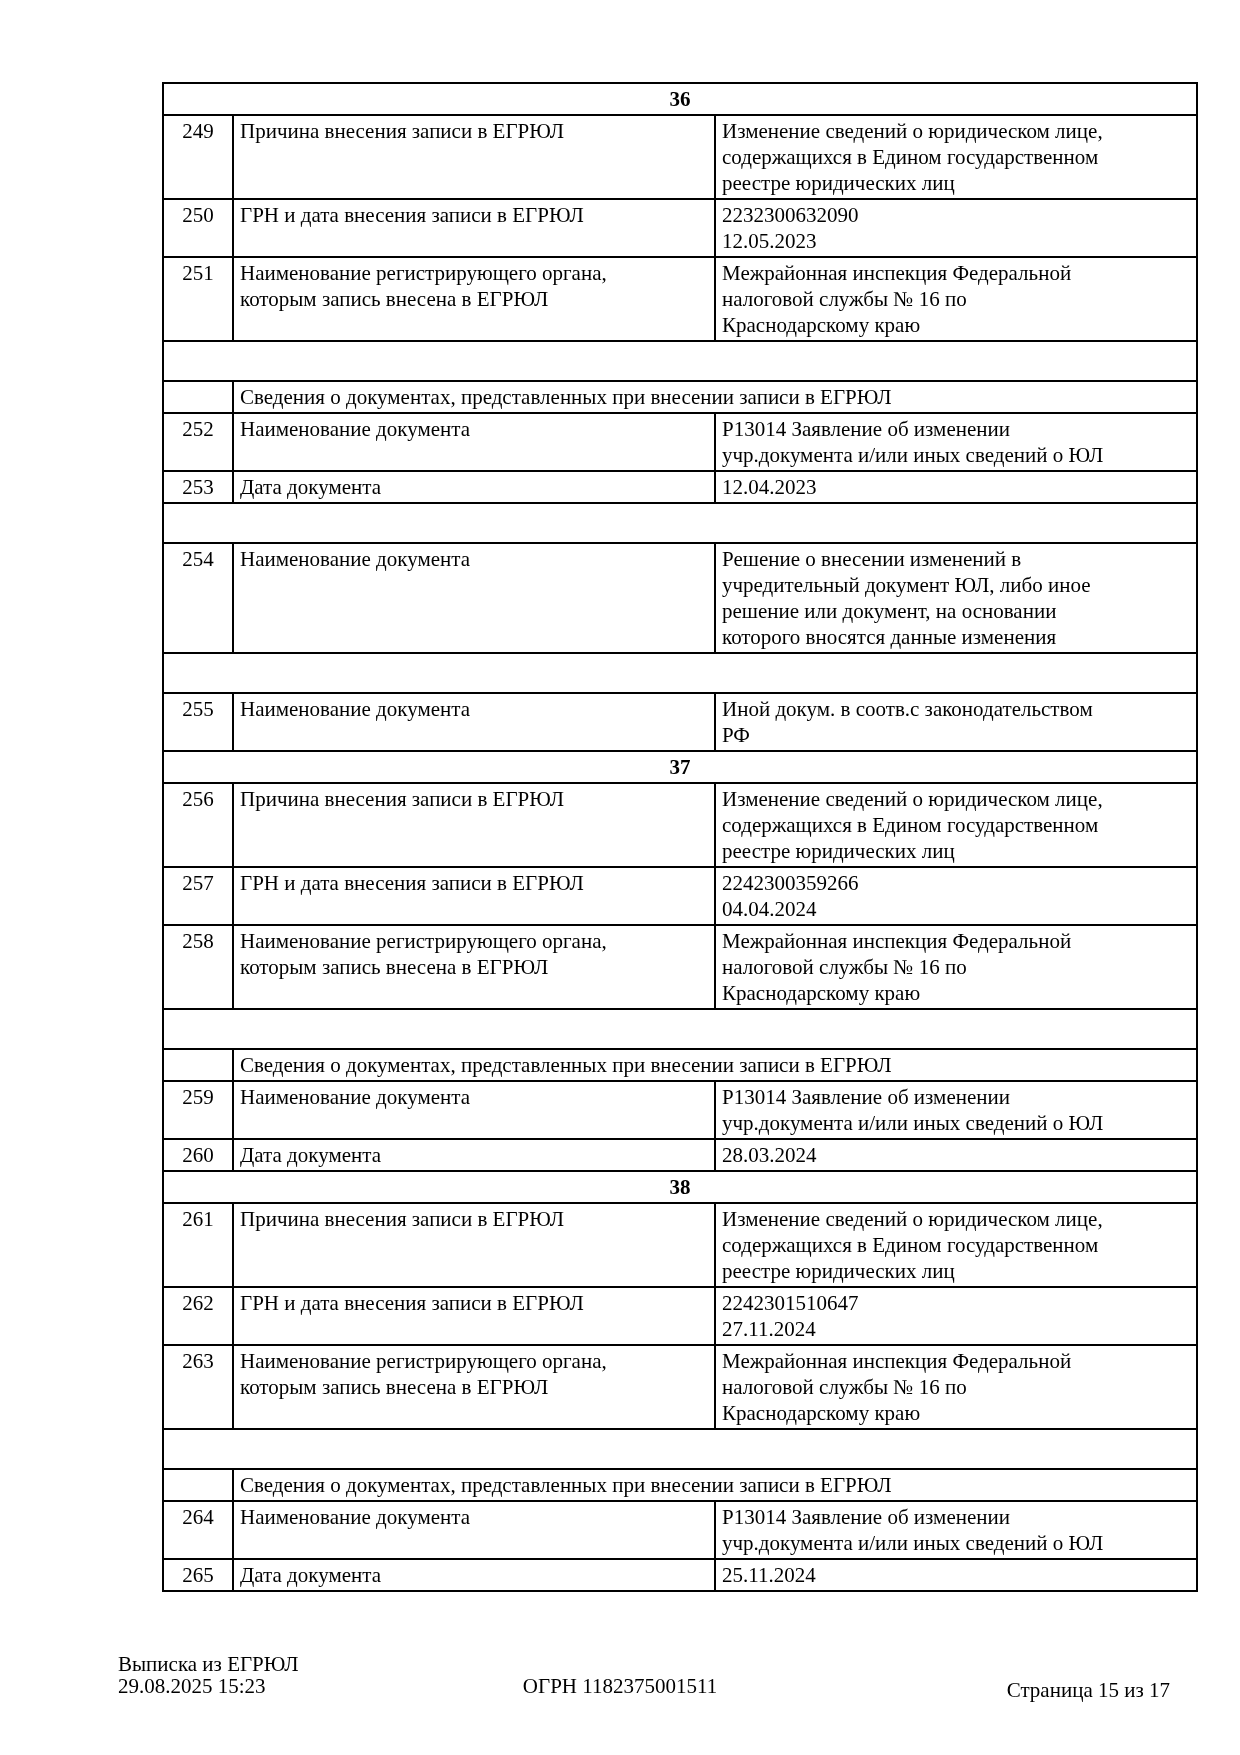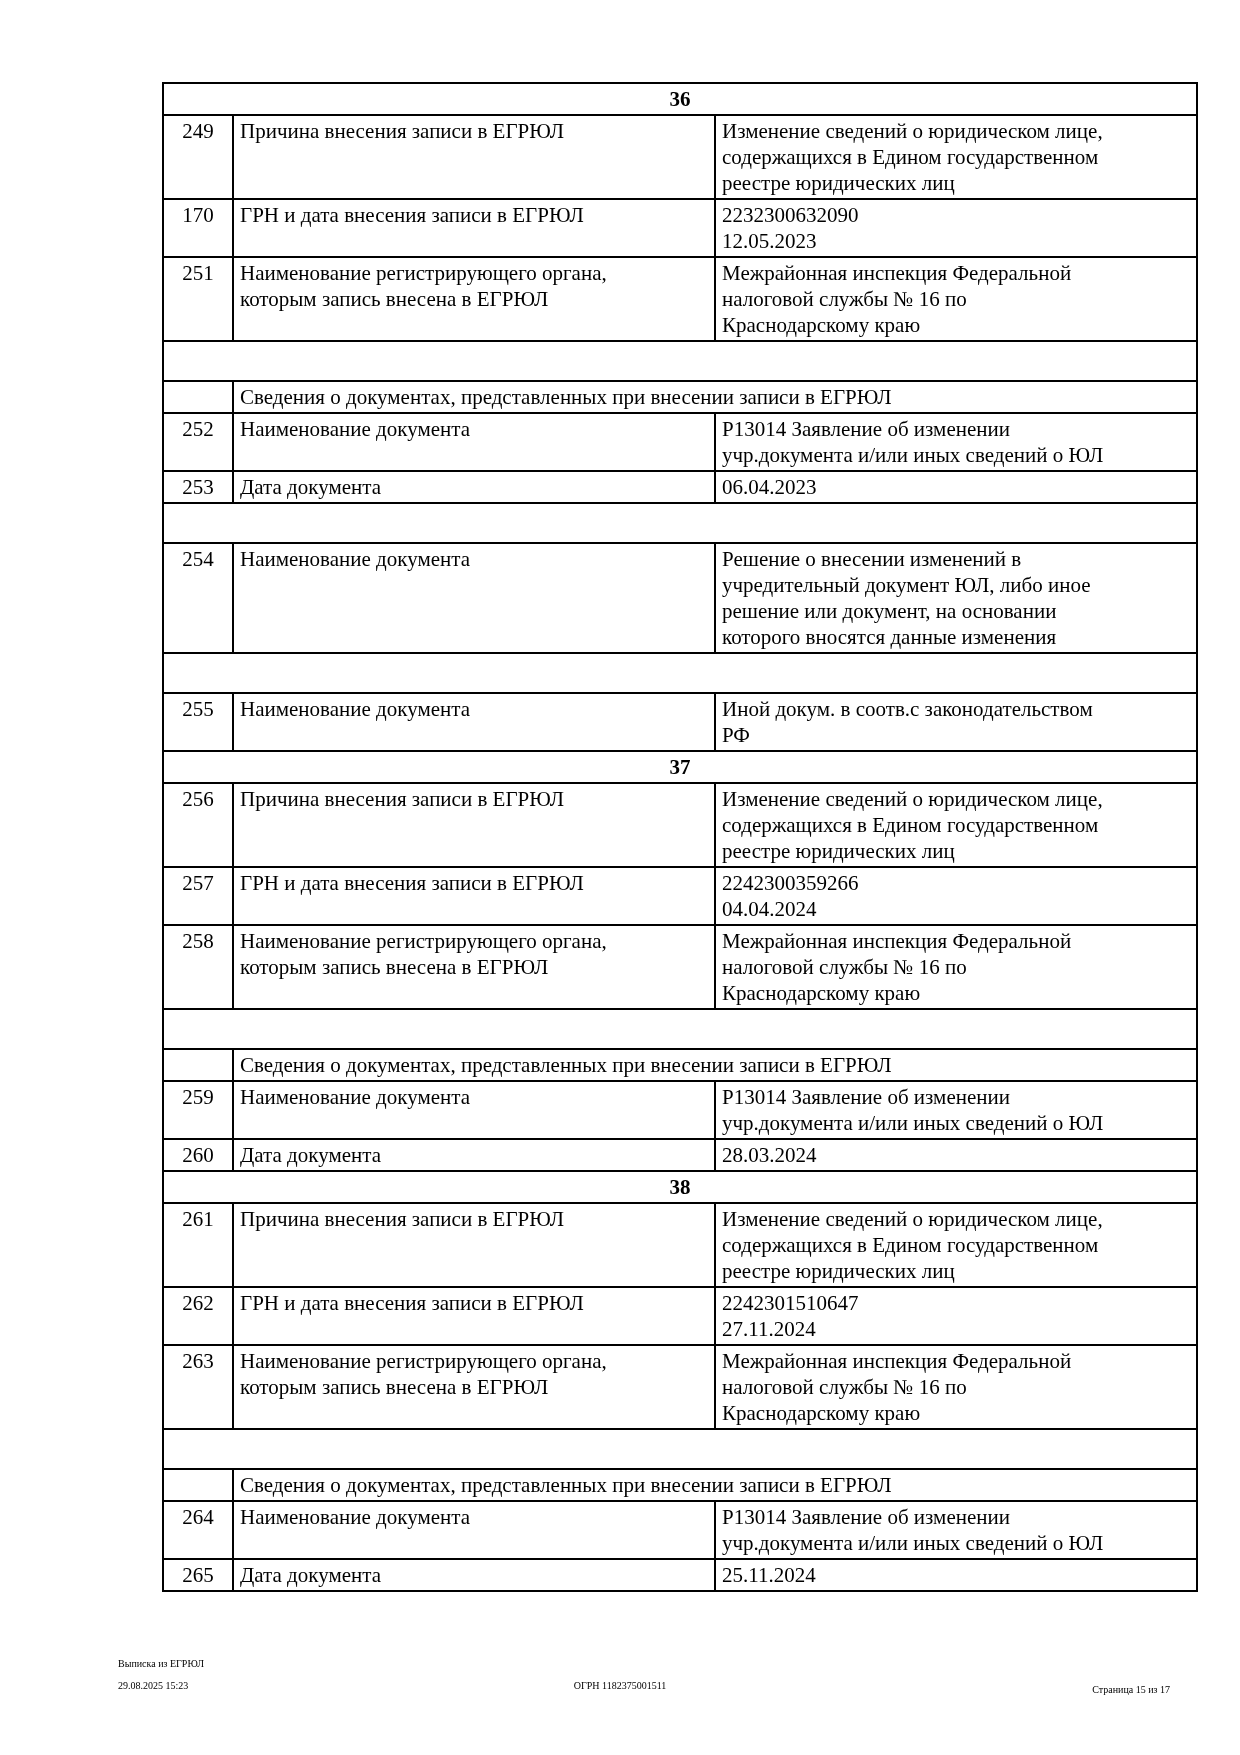--- a/index.html
+++ b/index.html
@@ -49,21 +49,21 @@
   }
   td.subheader {
     padding: 2px 6px;
   }
   .footer {
     position: absolute;
     left: 0;
     top: 1653px;
     width: 1240px;
     height: 50px;
-    font-size: 10px;
+    font-size: 21px;
     line-height: 22px;
   }
   .footer-left {
     position: absolute;
     left: 118px;
     top: 0;
   }
   .footer-center {
     position: absolute;
     left: 620px;
@@ -95,21 +95,21 @@
           <td class="section" colspan="3">36</td>
         </tr>
         <tr>
           <td class="num">249</td>
           <td class="label">Причина внесения записи в ЕГРЮЛ</td>
           <td class="value">Изменение сведений о юридическом лице,
 содержащихся в Едином государственном
 реестре юридических лиц</td>
         </tr>
         <tr>
-          <td class="num">170</td>
+          <td class="num">250</td>
           <td class="label">ГРН и дата внесения записи в ЕГРЮЛ</td>
           <td class="value">2232300632090
 12.05.2023</td>
         </tr>
         <tr>
           <td class="num">251</td>
           <td class="label">Наименование регистрирующего органа,
 которым запись внесена в ЕГРЮЛ</td>
           <td class="value">Межрайонная инспекция Федеральной
 налоговой службы № 16 по
@@ -124,21 +124,21 @@
         </tr>
         <tr>
           <td class="num">252</td>
           <td class="label">Наименование документа</td>
           <td class="value">Р13014 Заявление об изменении
 учр.документа и/или иных сведений о ЮЛ</td>
         </tr>
         <tr>
           <td class="num">253</td>
           <td class="label">Дата документа</td>
-          <td class="value">06.04.2023</td>
+          <td class="value">12.04.2023</td>
         </tr>
         <tr>
           <td class="spacer" colspan="3"></td>
         </tr>
         <tr>
           <td class="num">254</td>
           <td class="label">Наименование документа</td>
           <td class="value">Решение о внесении изменений в
 учредительный документ ЮЛ, либо иное
 решение или документ, на основании

